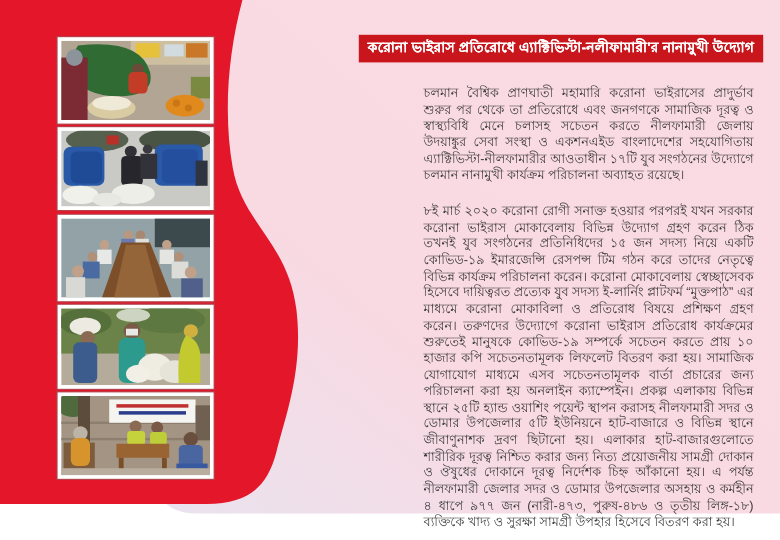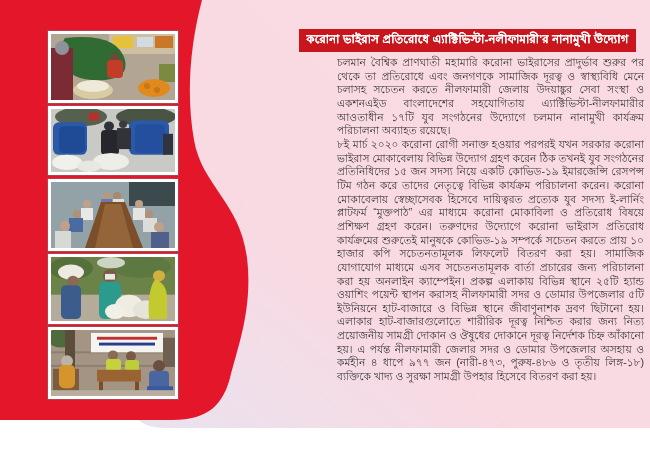--- a/index.html
+++ b/index.html
@@ -23,21 +23,21 @@
     background:#c9161d;color:#ffffff;
     display:flex;align-items:center;justify-content:center;
     font-size:11.5px;font-weight:bold;letter-spacing:.2px;
     text-shadow:0 0 0 #fff;
   }
   .body-text{
     position:absolute;left:337px;top:56px;width:307px;
     font-size:10.6px;line-height:1.29;color:#3a3a3a;
     text-align:justify;
   }
-  .body-text p{margin:0;padding:0;}
+  .body-text p{margin:16px;padding:0;}
   .page-number{
     position:absolute;left:0;top:428px;width:650px;
     text-align:center;font-size:13.5px;font-weight:bold;color:#151515;margin-top:20px;
   }
 </style>
 </head>
 <body>
 
 <div class="page">
 

